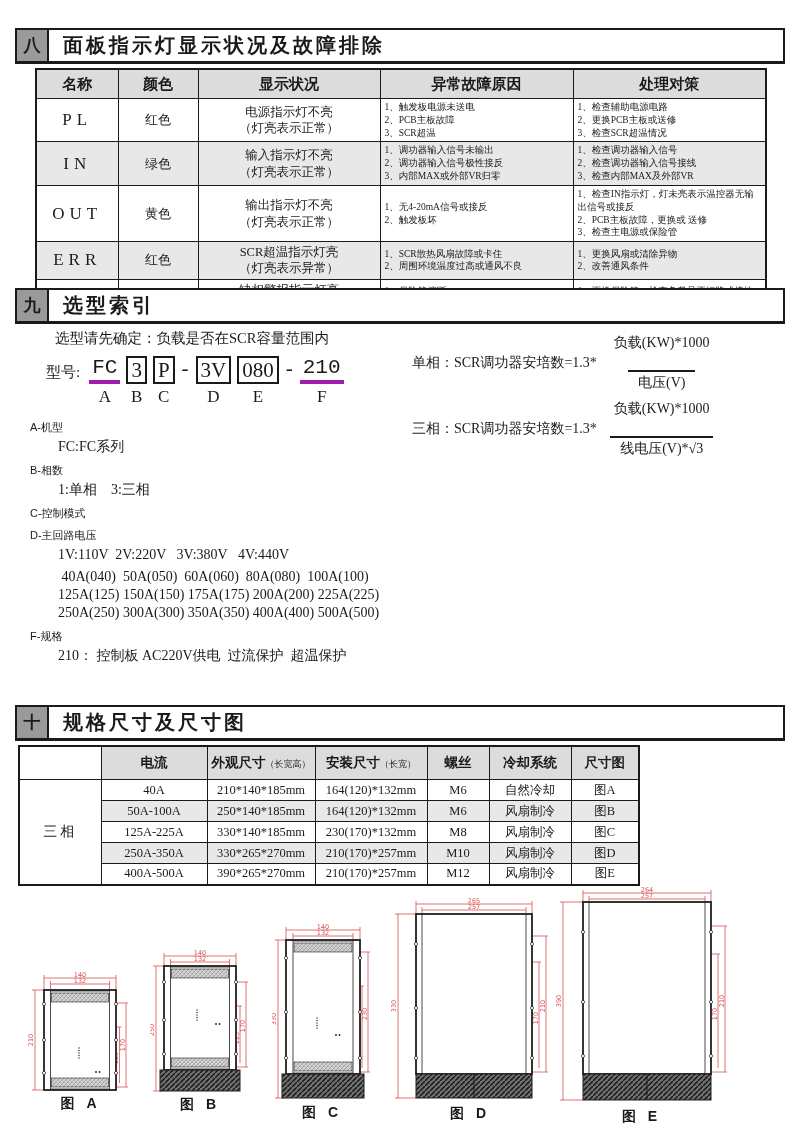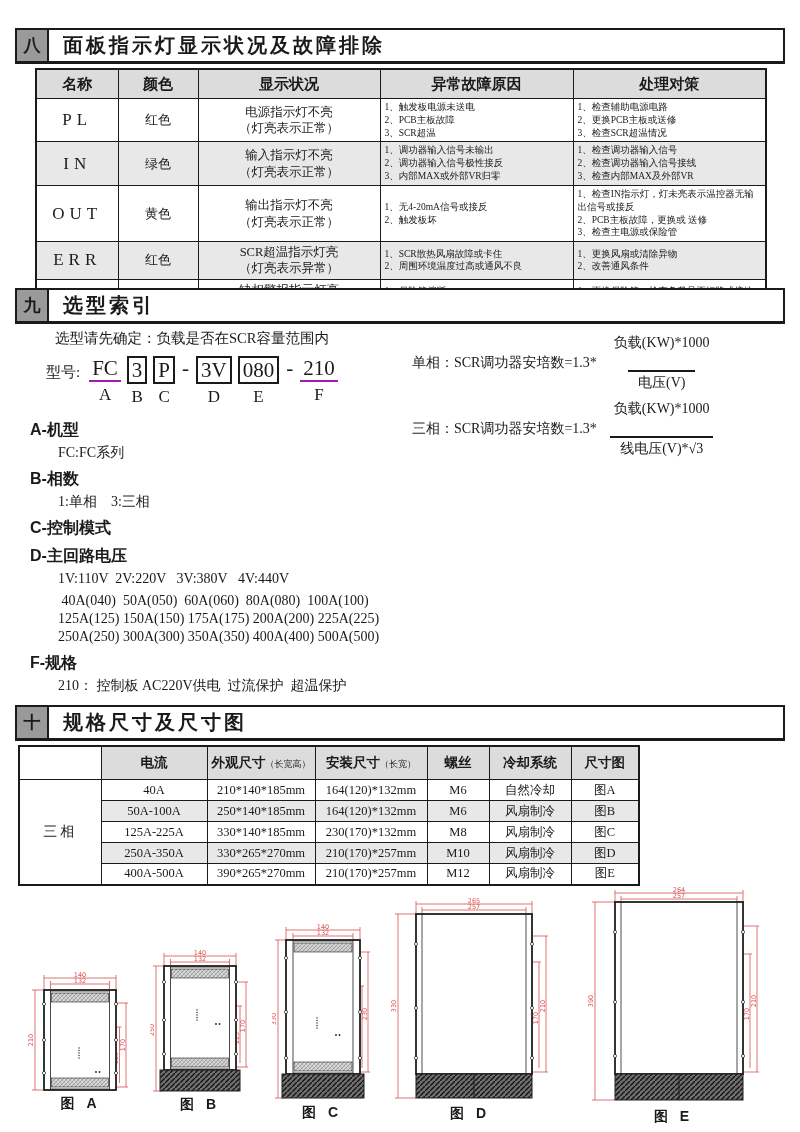--- a/index.html
+++ b/index.html
@@ -28,33 +28,33 @@
   .c-status{font-size:12.5px;text-align:center;white-space:pre-line;line-height:1.3;}
   .c-small{font-size:9.5px;white-space:pre-line;line-height:1.35;text-align:left;}
 
   
   .sel-note{position:absolute;left:55px;top:329px;font-size:14.5px;}
   .model-row{position:absolute;left:46px;top:356px;display:flex;align-items:flex-start;}
   .model-label{font-size:15px;margin-top:7px;margin-right:6px;}
   .mp{display:flex;flex-direction:column;align-items:center;margin:0 3px;}
   .mp .val{font-size:21px;line-height:1.15;padding:0 3px;}
   .mp.box .val{border:2px solid #1a1a1a;}
-  .mp.underline .val{border-bottom:2px solid #a21caf;}
+  .mp.underline .val{border-bottom:4px solid #a21caf;font-family:Liberation Mono, monospace;}
   .mp .letter{font-size:17px;margin-top:3px;}
   .mp.plain .val{padding:0 1px;}
 
   .formula{position:absolute;display:flex;align-items:center;font-size:14px;white-space:nowrap;}
   .f1{left:412px;top:334px;}
   .f2{left:412px;top:400px;}
   .frac{display:inline-flex;flex-direction:column;align-items:center;margin-left:7px;}
   .frac .num{padding:0 10px 18px;}
   .frac .den{border-top:2px solid #1a1a1a;padding:2px 10px 0;}
 
   .options{position:absolute;left:30px;top:413px;width:480px;}
-  .opt-h{font-size:16px;font-weight:bold;margin-top:7px;
+  .opt-h{font-size:11px;font-weight:normal;margin-top:7px;
          font-family:"Liberation Sans","DejaVu Sans",sans-serif;}
   .opt-b{font-size:14px;margin:3px 0 0 28px;white-space:pre-wrap;line-height:1.3;}
 
   
   .spec{position:absolute;left:18px;top:745px;width:620px;table-layout:fixed;border:2px solid #1a1a1a;}
   .spec th,.spec td{border:1px solid #1a1a1a;text-align:center;font-size:12.5px;padding:1px 2px;}
   .spec thead th{background:#dcdcdc;font-size:13.5px;font-weight:bold;height:30px;
                  font-family:"Liberation Sans","DejaVu Sans",sans-serif;}
   .spec thead th.corner{background:#fff;}
   .spec thead th .note{font-size:9px;font-weight:normal;}
@@ -67,21 +67,21 @@
   .fig-label{font-size:14px;font-weight:bold;margin-top:2px;letter-spacing:4px;
              font-family:"Liberation Sans","DejaVu Sans",sans-serif;}
   .dimt{font-size:6.5px;fill:#d94f4f;font-family:"DejaVu Sans",sans-serif;}
   .dl{stroke:#d94f4f;stroke-width:0.8;fill:none;}
   .bd{stroke:#1f1f1f;fill:#ffffff;}
   .tn{stroke:#1f1f1f;fill:none;}
   #figA{left:28px;top:970px;}
   #figB{left:150px;top:948px;}
   #figC{left:272px;top:922px;}
   #figD{left:390px;top:896px;}
-  #figE{left:585px;top:886px;justify-content:center;}
+  #figE{left:553px;top:886px;justify-content:center;}
 </style>
 </head>
 <body>
 
 <div class="page">
 
   <div class="sec-bar" style="top:28px;">
     <div class="sec-num">八</div>
     <div class="sec-title">面板指示灯显示状况及故障排除</div>
   </div>

